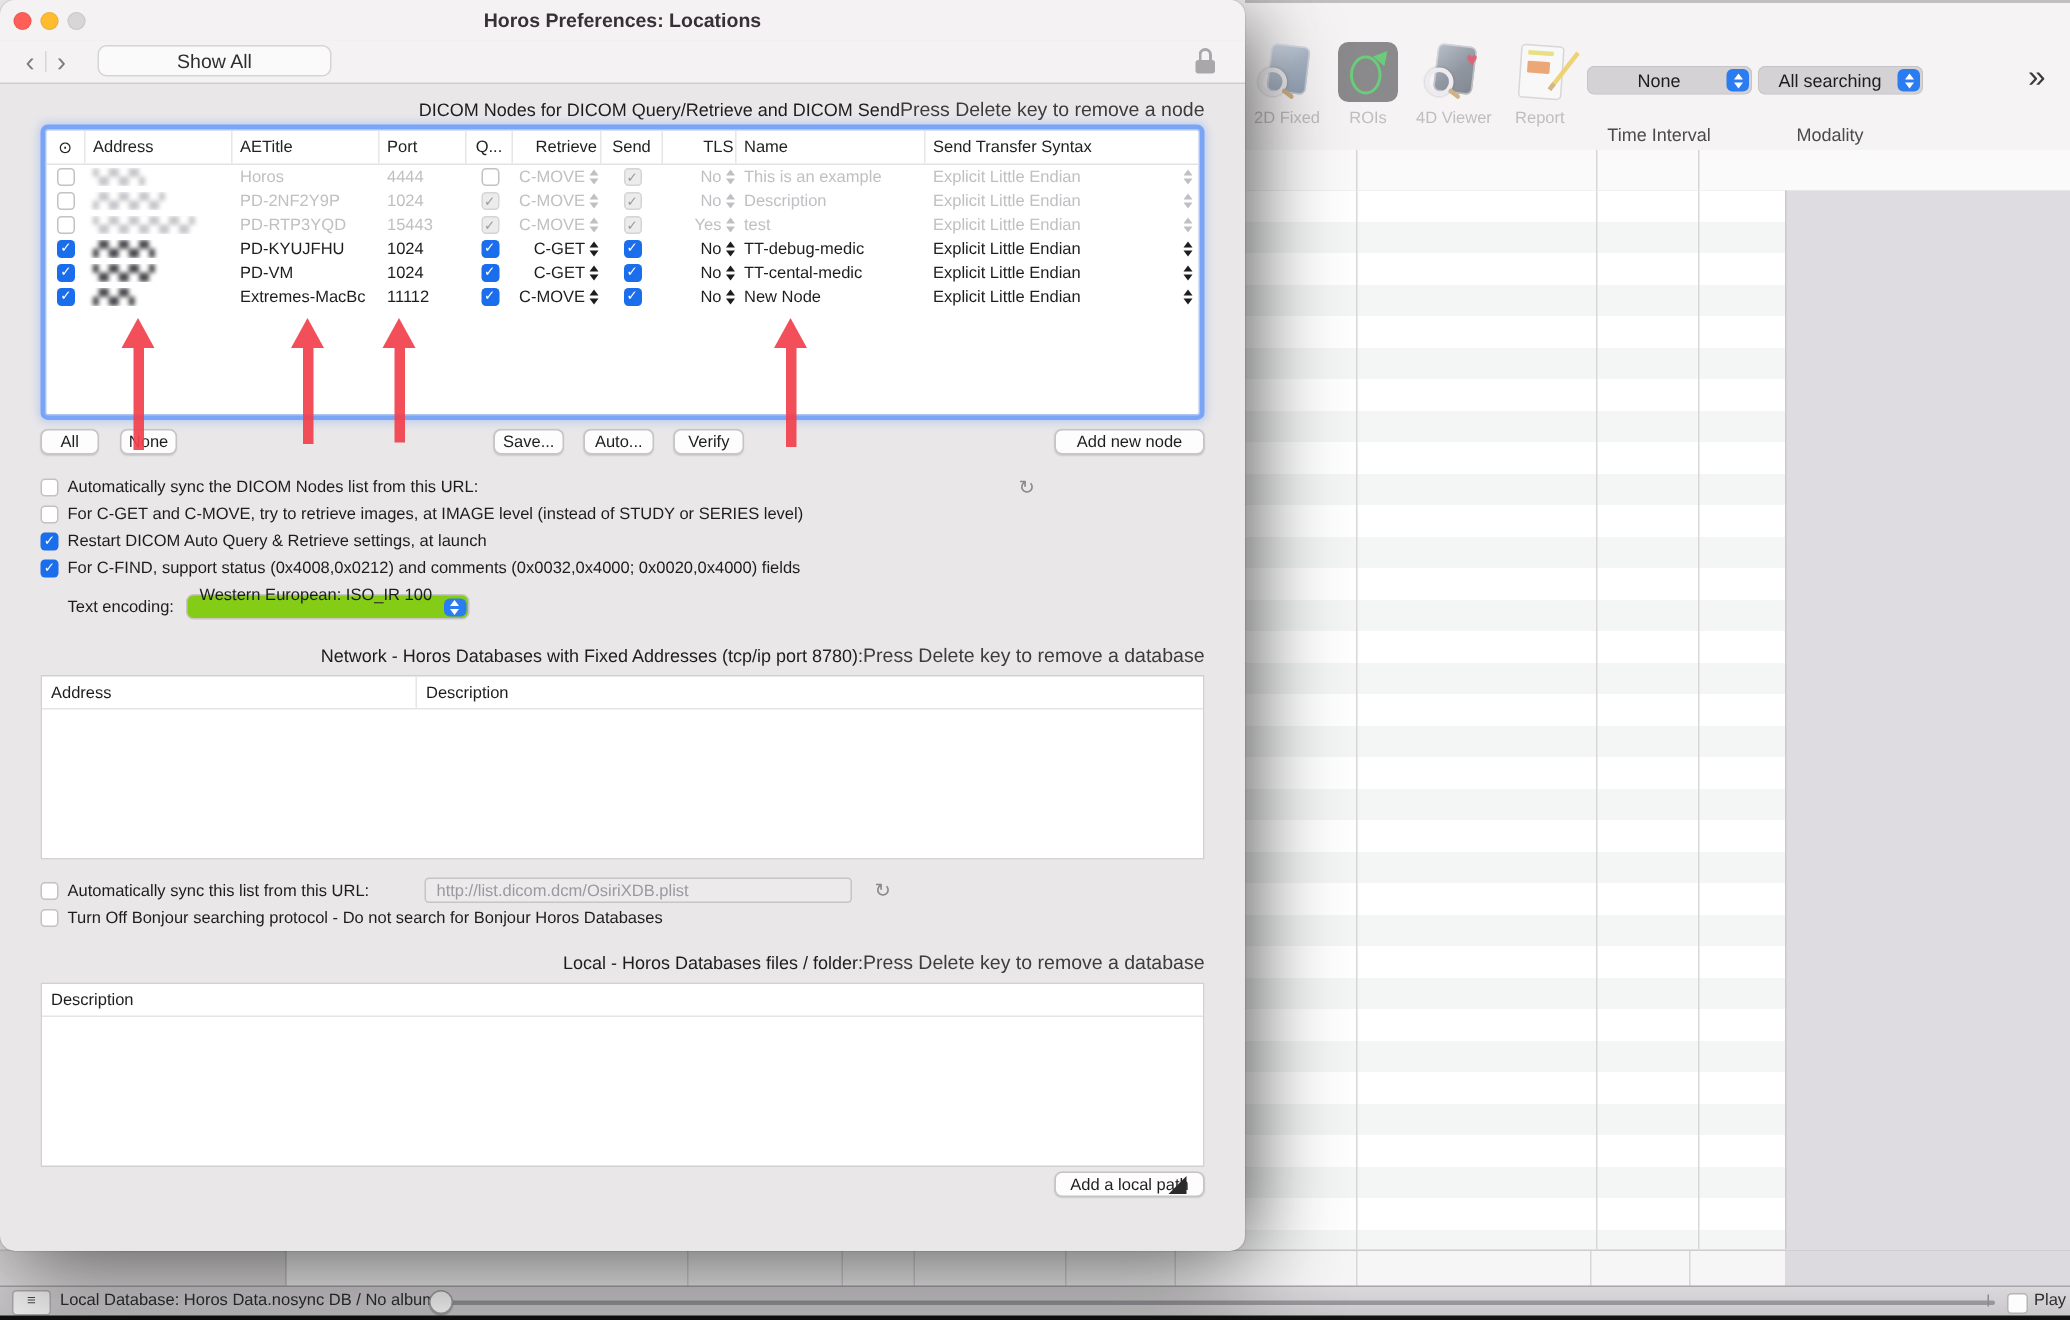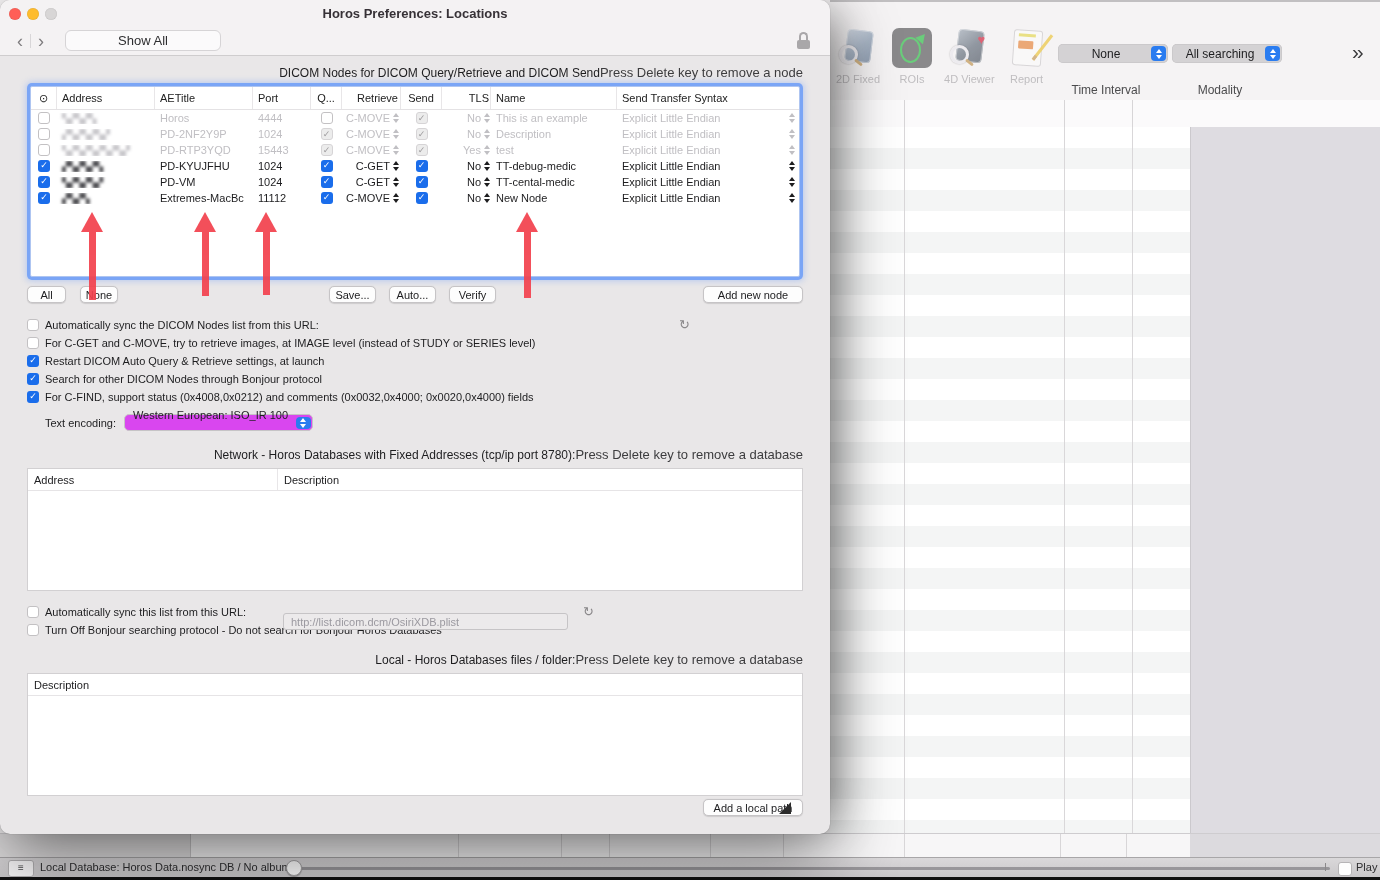--- a/index.html
+++ b/index.html
@@ -109,21 +109,21 @@
   .row-btns{position:relative;display:flex;margin-top:9px;height:17px}
   .mid-btns{position:absolute;left:302px;display:flex;gap:13px}
   .right-btn{position:absolute;right:0;width:100px}
   
   .opts{position:relative;margin-top:13px}
   .opt{display:flex;align-items:center;gap:6px;height:18px;white-space:nowrap}
   .urlfield{position:absolute;height:17px;background:#eceaeb;border:1px solid #c6c4c6;border-radius:3px;
             font-size:11px;color:#9b99a0;display:flex;align-items:center;padding-left:7px;box-sizing:border-box;white-space:nowrap;overflow:hidden}
   .refresh{position:absolute;font-size:13px;color:#8a888a;top:0;line-height:17px}
   .enc-row{display:flex;align-items:center;gap:8px;margin:8px 0 0 18px}
-  .popup{height:15px;background:#d946ef;border:1px solid #c6c4c6;border-radius:5px;position:relative;
+  .popup{height:15px;background:#84cc16;border:1px solid #c6c4c6;border-radius:5px;position:relative;
          display:inline-flex;align-items:center;padding:0 24px 15px 8px;box-sizing:border-box;white-space:nowrap}
   .popup .cap{position:absolute;right:1.5px;top:1.5px;bottom:1.5px;width:15px;background:#2a7cf0;border-radius:4px;
               display:flex;flex-direction:column;align-items:center;justify-content:center;gap:2px}
   
   .ptable{background:#fff;border:1px solid #d2d0d2;height:123px;box-sizing:border-box}
   .phead{display:flex;height:21px;border-bottom:1px solid #e6e4e6;align-items:center}
   .ph{height:100%;display:flex;align-items:center;padding-left:6px;border-right:1px solid #e8e6e8;box-sizing:border-box}
   .ph:last-child{border-right:none}
   .addpath-row{position:relative;margin-top:3px;height:18px}
   .corner{position:absolute;right:12px;top:3px;width:0;height:0;border-left:12px solid transparent;border-bottom:12px solid #2b2b2b}
@@ -522,24 +522,20 @@
         <div class="opt">
     <span class="cb off"></span>
     <span>For C-GET and C-MOVE, try to retrieve images, at IMAGE level (instead of STUDY or SERIES level)</span>
   </div>
         <div class="opt">
     <span class="cb on"></span>
     <span>Restart DICOM Auto Query &amp; Retrieve settings, at launch</span>
   </div>
         <div class="opt">
     <span class="cb on"></span>
-    <span>Search for other DICOM Nodes through Bonjour protocol</span>
-  </div>
-        <div class="opt">
-    <span class="cb on"></span>
     <span>For C-FIND, support status (0x4008,0x0212) and comments (0x0032,0x4000; 0x0020,0x4000) fields</span>
   </div>
       </div>
 
     <div class="enc-row">
       <span>Text encoding:</span>
       <span class="popup">
         <span>Western European: ISO_IR 100</span>
         <span class="cap">
             <i class="tri u"></i>
@@ -552,21 +548,21 @@
       <span class="sec-label">Network - Horos Databases with Fixed Addresses (tcp/ip port 8780):</span>
       <span class="sec-note">Press Delete key to remove a database</span>
     </div>
     <div class="ptable">
       <div class="phead">
         <span class="ph" style="width:250px">Address</span>
         <span class="ph" style="flex:1">Description</span>
       </div>
     </div>
     <div class="opts" id="net-opts" style="margin-top:12px">
-      <div class="urlfield" style="left:256px;top:10px;width:285px">http://list.dicom.dcm/OsiriXDB.plist</div>
+      <div class="urlfield" style="left:256px;top:0;width:285px">http://list.dicom.dcm/OsiriXDB.plist</div>
       <div class="refresh" style="left:556px">↻</div>
     <div class="opt">
     <span class="cb off"></span>
     <span>Automatically sync this list from this URL:</span>
   </div>
         <div class="opt">
     <span class="cb off"></span>
     <span>Turn Off Bonjour searching protocol - Do not search for Bonjour Horos Databases</span>
   </div>
       </div>

